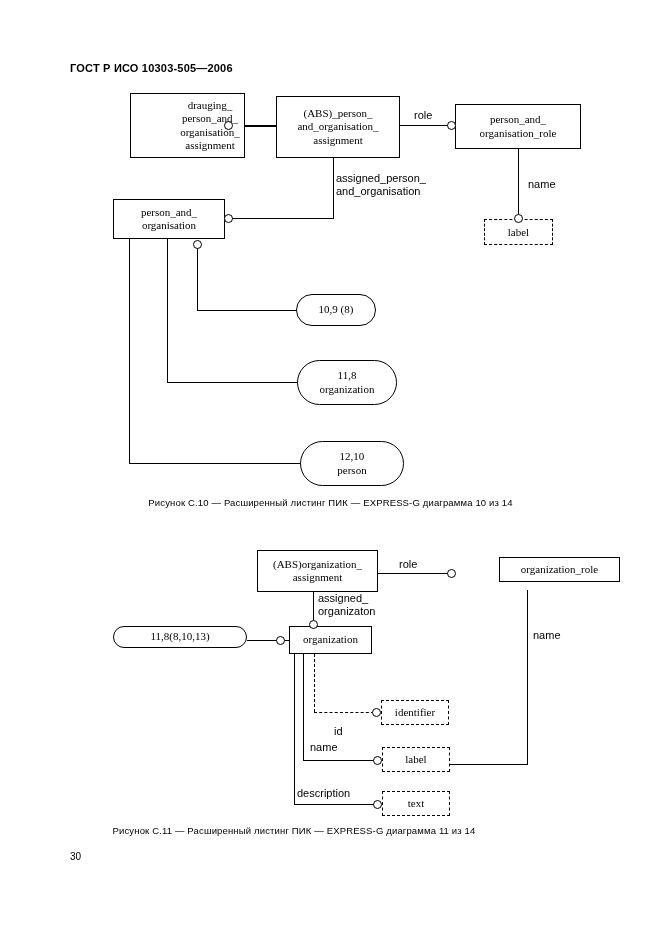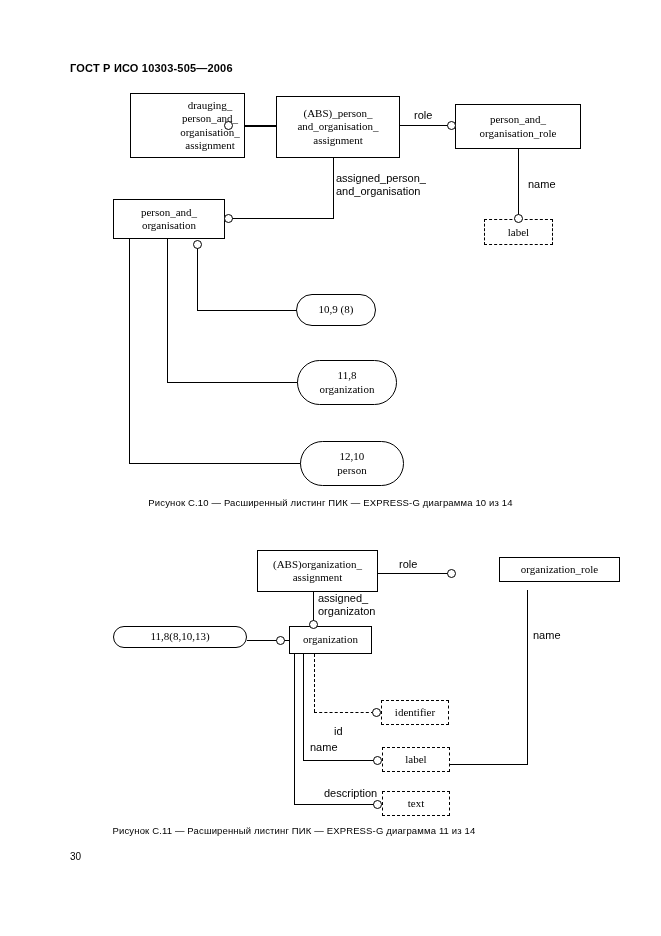--- a/index.html
+++ b/index.html
@@ -230,21 +230,21 @@
 
     <div class="vline" style="left:303px; top:654px; height:106px;"></div>
     <div class="hline" style="left:303px; top:760px; width:72px;"></div>
     <div class="circ" style="left:373px; top:756px;"></div>
     <div class="lbl" style="left:310px; top:741px;">name</div>
     <div class="dbox" style="left:382px; top:747px; width:68px; height:25px;">label</div>
 
     <div class="vline" style="left:294px; top:654px; height:150px;"></div>
     <div class="hline" style="left:294px; top:804px; width:81px;"></div>
     <div class="circ" style="left:373px; top:800px;"></div>
-    <div class="lbl" style="left:297px; top:787px;margin-left:27px;">description</div>
+    <div class="lbl" style="left:297px; top:787px;">description</div>
     <div class="dbox" style="left:382px; top:791px; width:68px; height:25px;">text</div>
 
   </div>
 
   <div class="caption caption-2">Рисунок С.11 — Расширенный листинг ПИК — EXPRESS-G диаграмма 11 из 14</div>
 
   <div class="page-number">30</div>
 
 </div>
 

